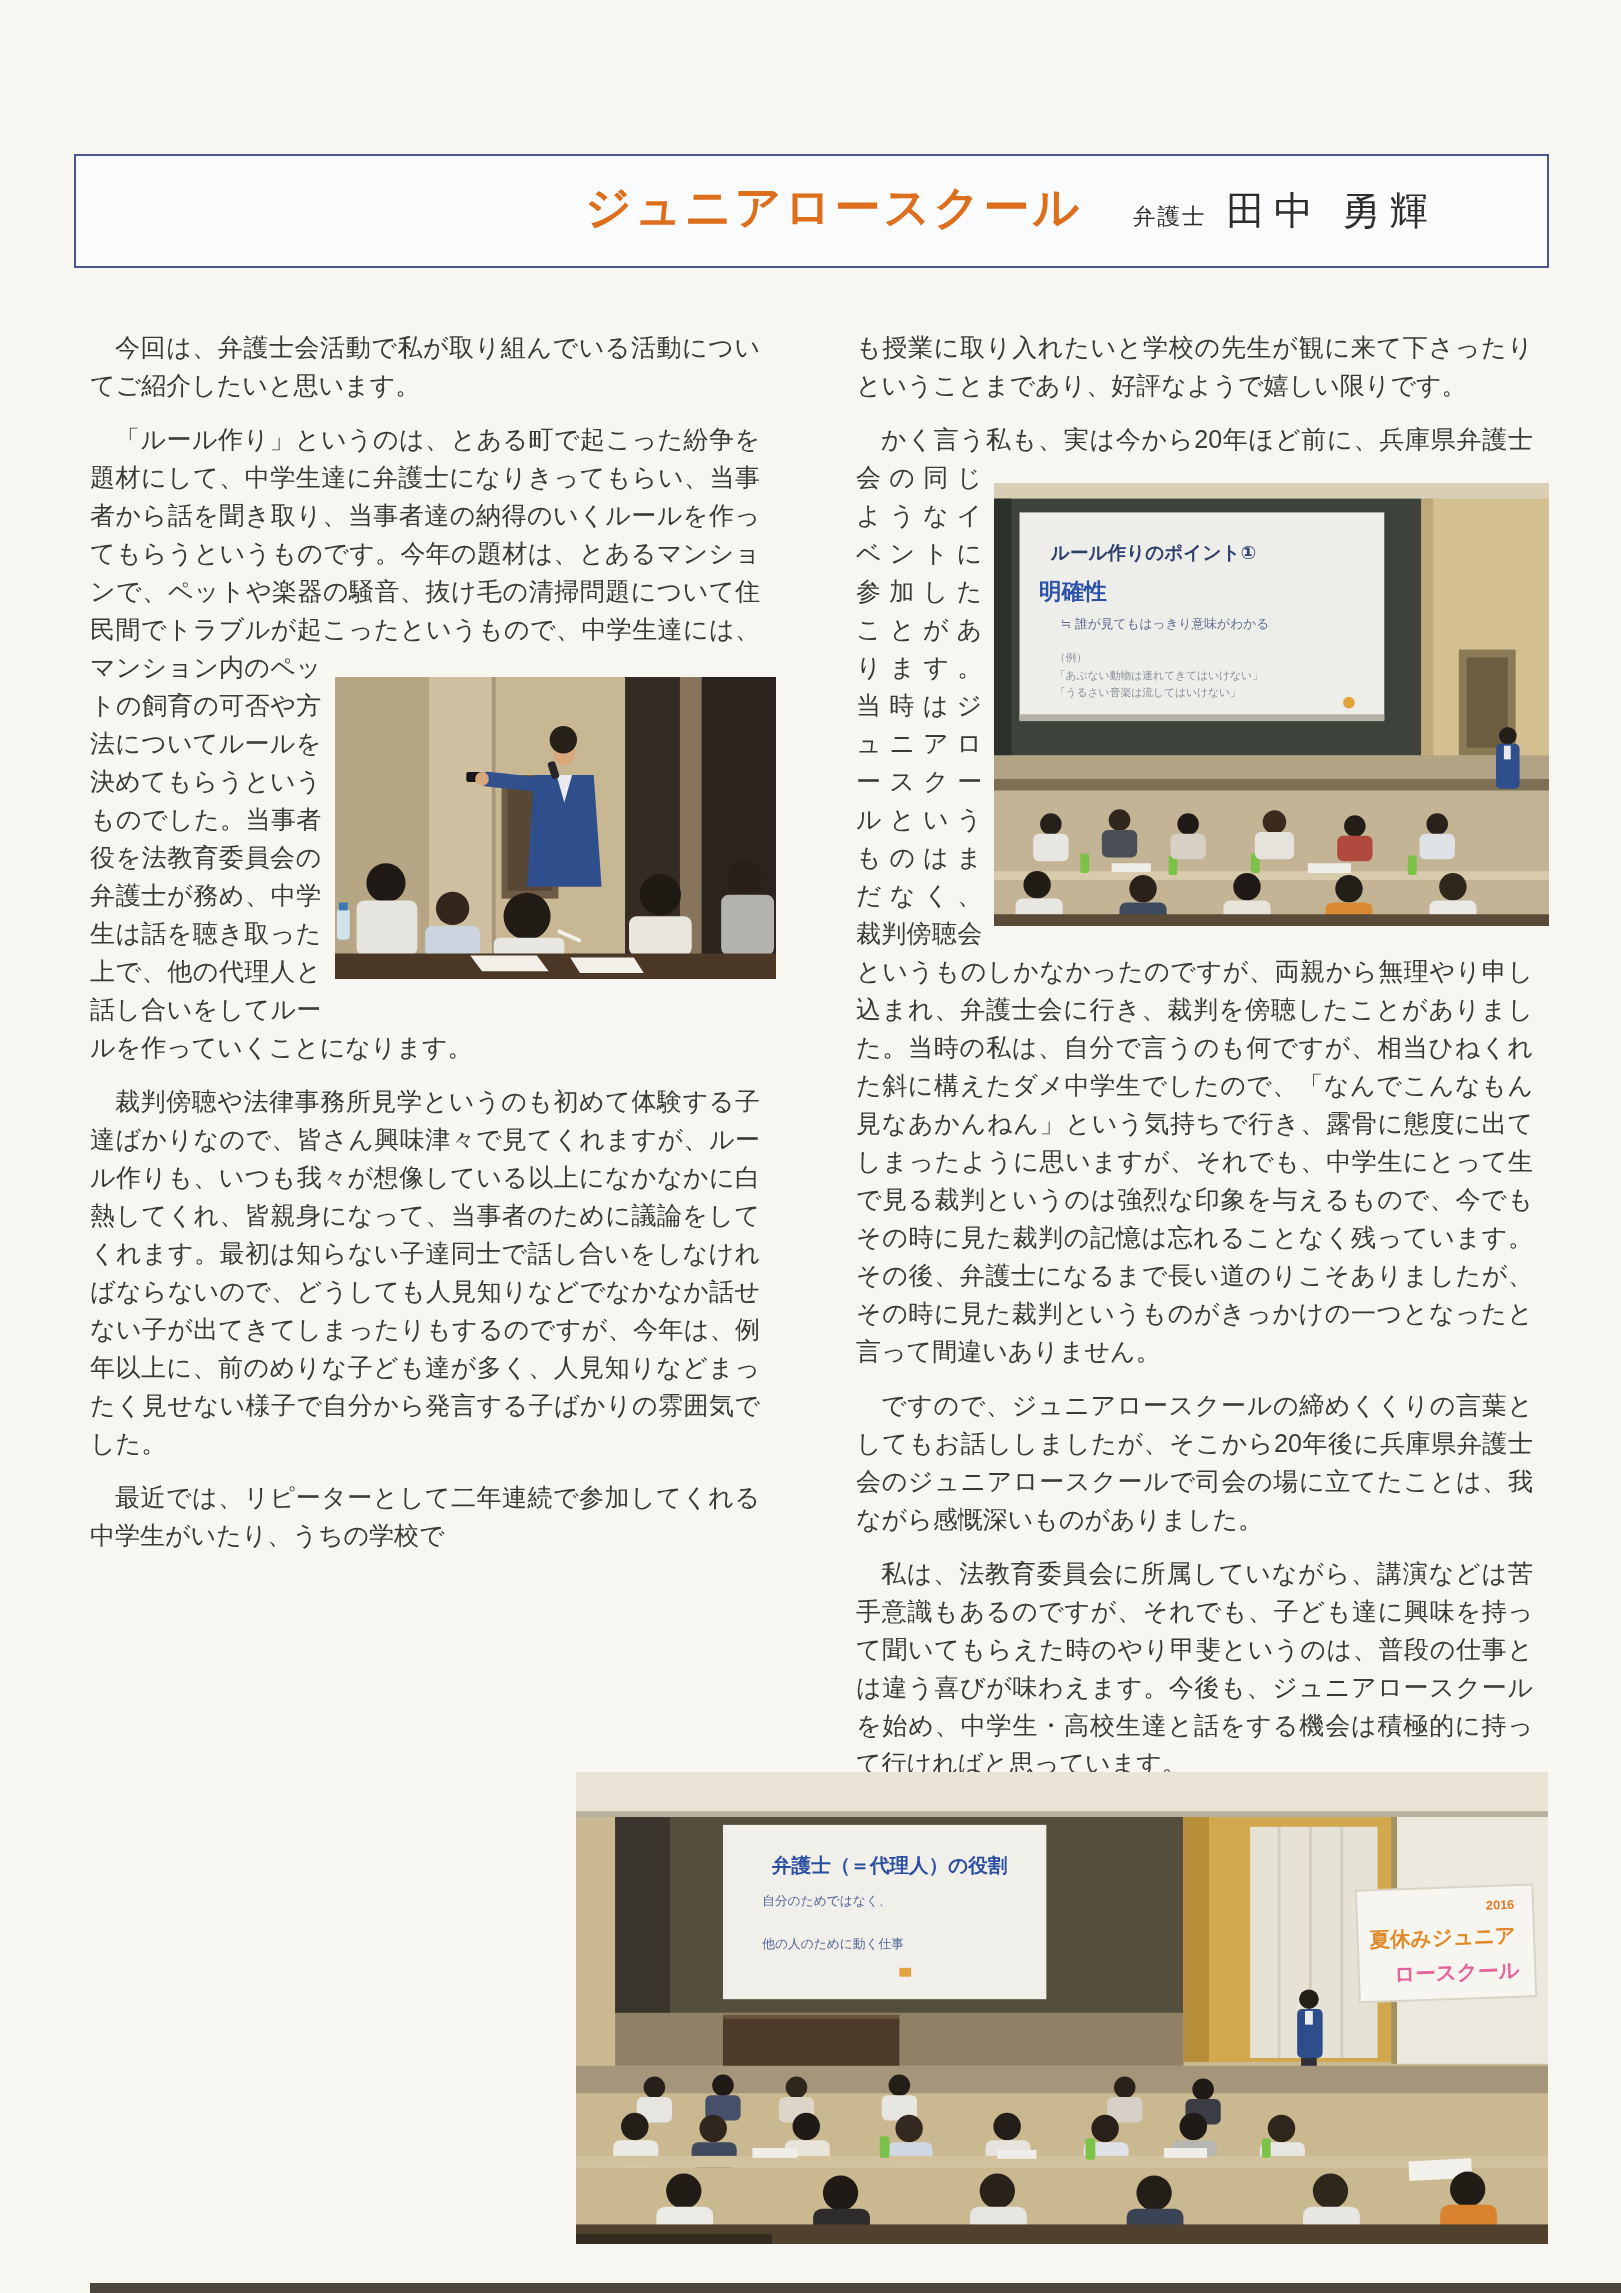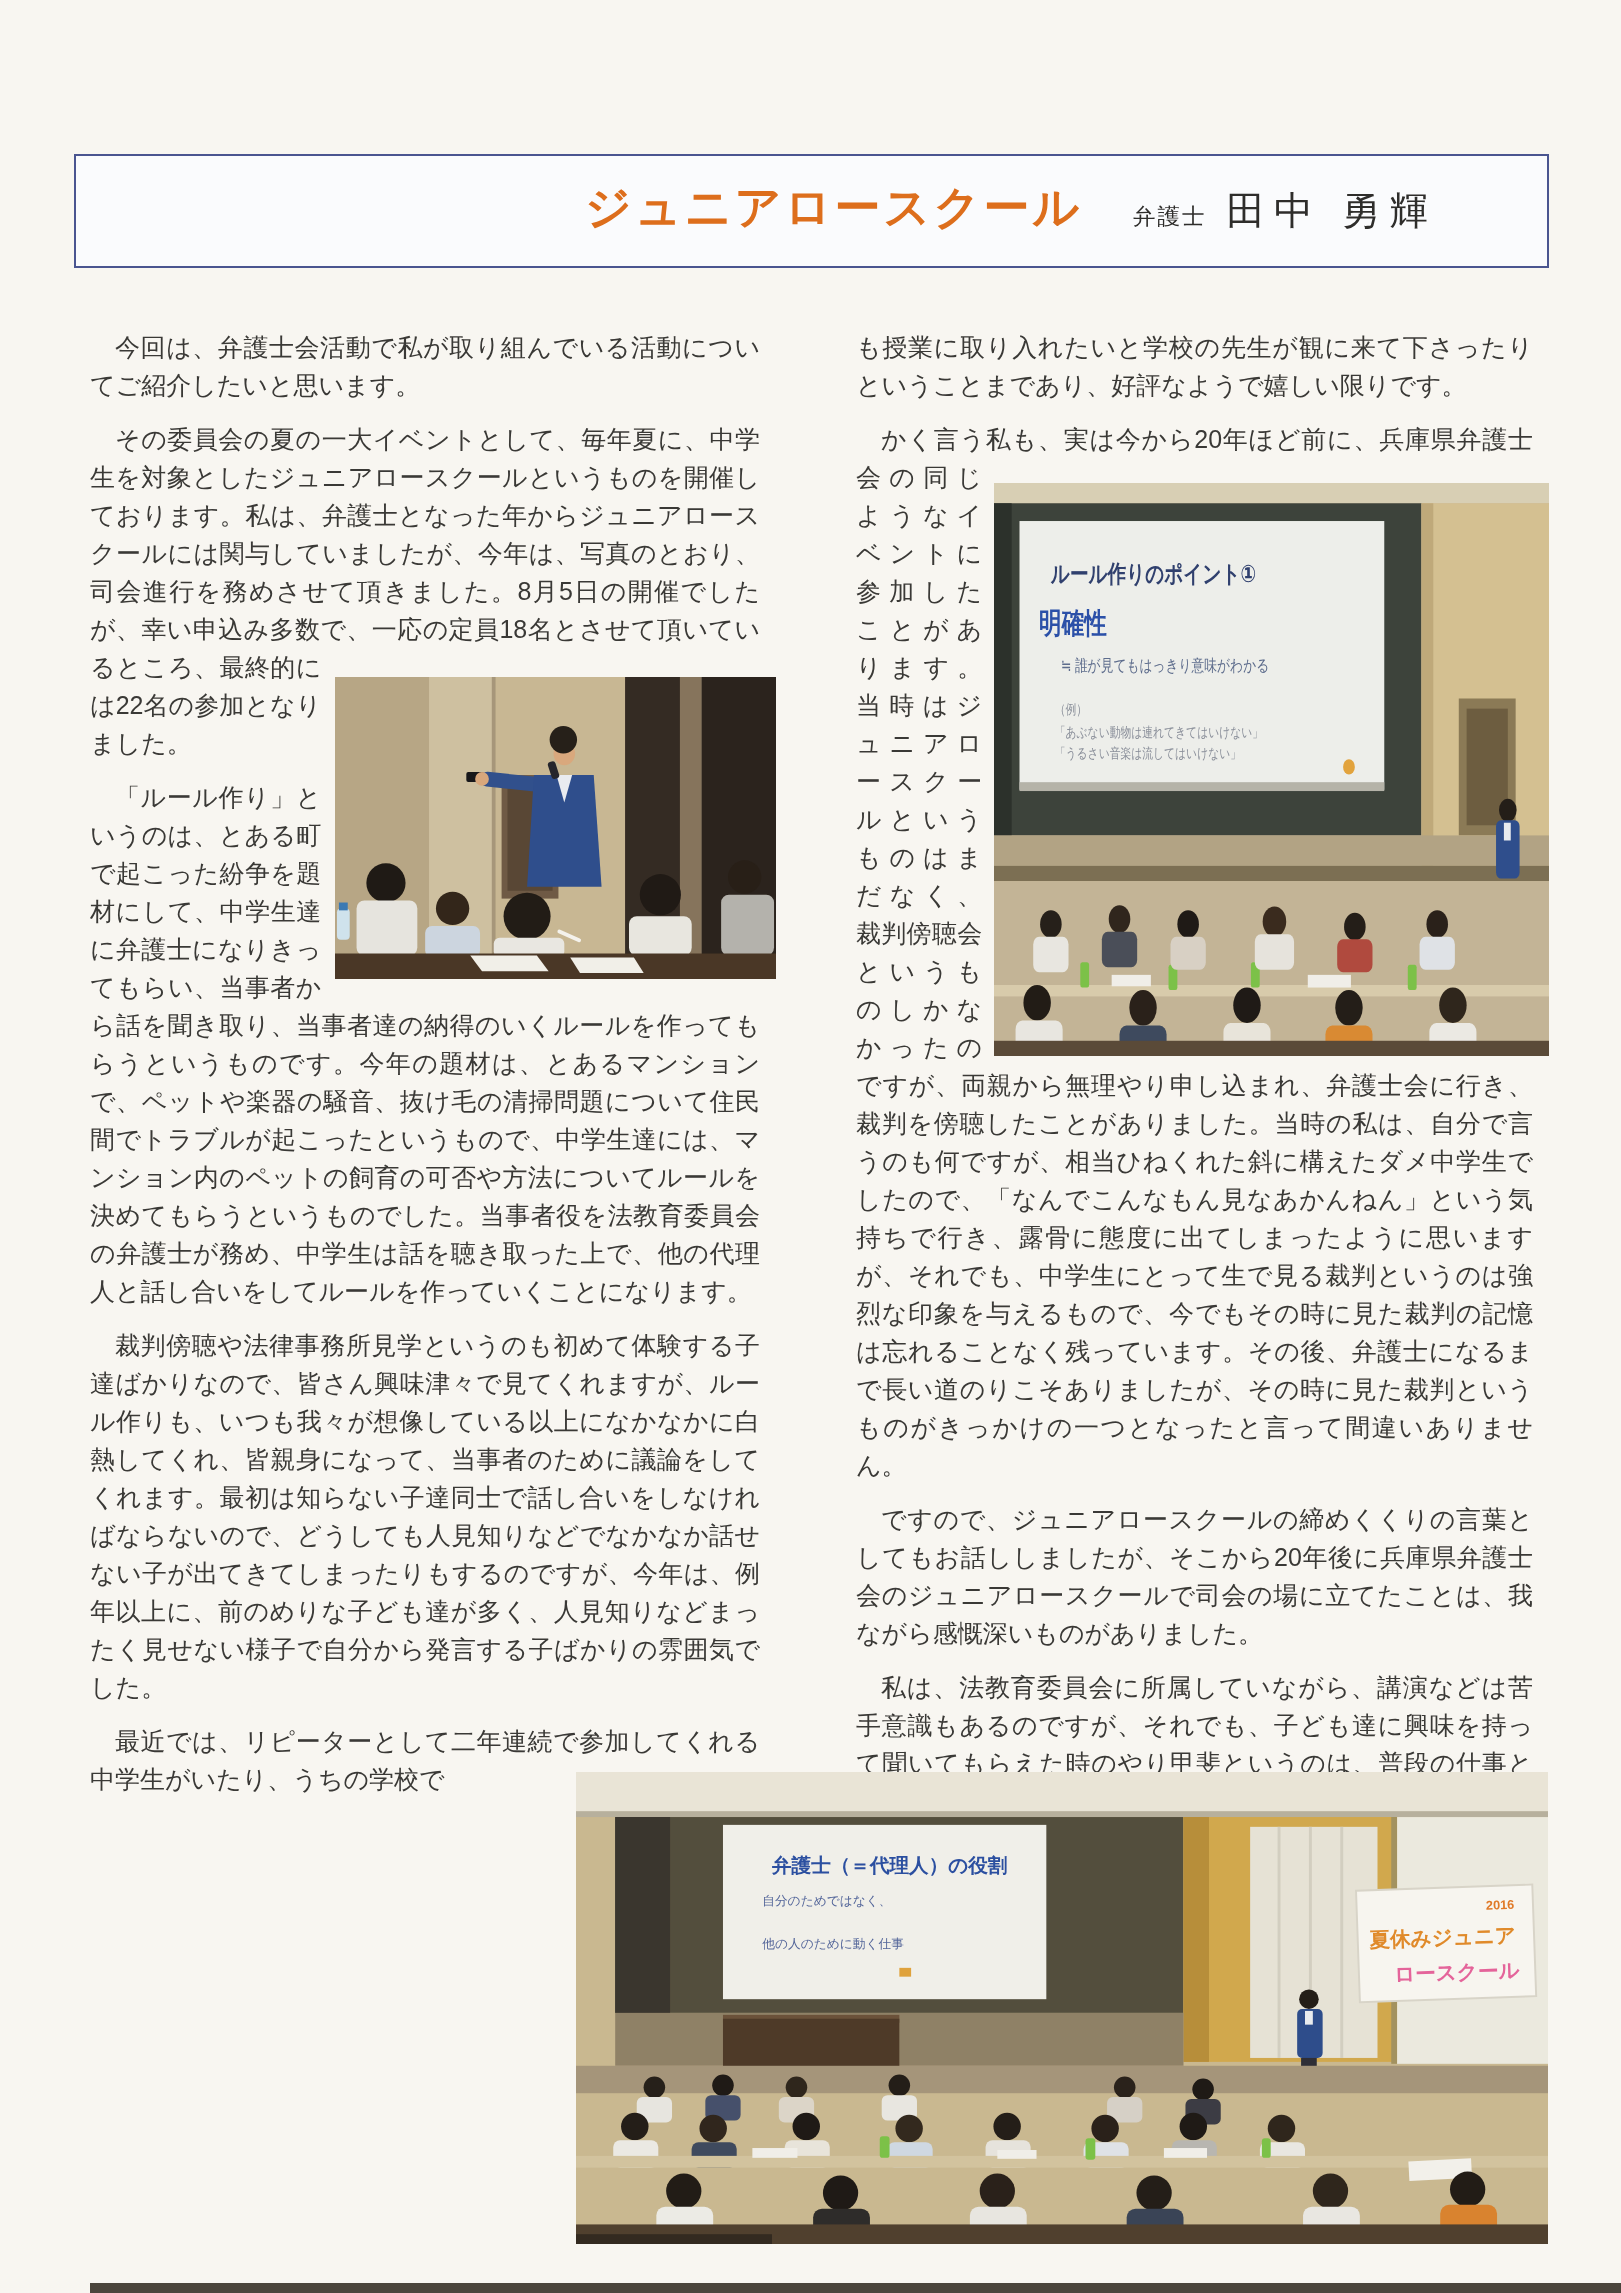--- a/index.html
+++ b/index.html
@@ -35,21 +35,21 @@
   .left-col{left:74px;width:702px;height:1952px;}
   .right-col{left:840px;width:709px;height:1490px;}
   
   .fpush{float:right;width:0;}
   .fpush-a{height:365px;}
   .fpush-b{clear:right;height:782px;}
   .fblock{float:right;clear:right;width:208px;height:480px;}
   .fpush-r{height:171px;}
   .photo-float{float:right;clear:right;}
   .photo1{width:441px;height:302px;margin:0 0 11.8px 13.7px;}
-  .photo2{width:555px;height:573px;margin:0 0 9.8px 11.8px;}
+  .photo2{width:555px;height:443px;margin:0 0 9.8px 11.8px;}
   .photo3-abs{position:absolute;left:576px;top:1772px;width:972px;height:472px;}
   .photo-frame svg,.photo-float svg,.photo3-abs svg{display:block;width:100%;height:100%;}
   svg text{font-family:"Liberation Sans","DejaVu Sans",sans-serif;}
   
   .bottom-strip{
     position:absolute;left:90px;bottom:0;width:1531px;height:10.8px;background:#4b453c;
   }
 </style>
 </head>
 <body>
@@ -107,21 +107,20 @@
           <polygon points="138,284 206,284 218,300 150,300" fill="#f1efe8"></polygon>
           <polygon points="240,286 305,286 315,302 250,302" fill="#f1efe8"></polygon>
         </g>
       </svg>
     </div>
 
     <div class="fpush fpush-b"></div>
     <div class="fblock"></div>
 
     <p>今回は、弁護士会活動で私が取り組んでいる活動についてご紹介したいと思います。</p>
-    <p>その委員会の夏の一大イベントとして、毎年夏に、中学生を対象としたジュニアロースクールというものを開催しております。私は、弁護士となった年からジュニアロースクールには関与していましたが、今年は、写真のとおり、司会進行を務めさせて頂きました。8月5日の開催でしたが、幸い申込み多数で、一応の定員18名とさせて頂いているところ、最終的には22名の参加となりました。</p>
     <p>「ルール作り」というのは、とある町で起こった紛争を題材にして、中学生達に弁護士になりきってもらい、当事者から話を聞き取り、当事者達の納得のいくルールを作ってもらうというものです。今年の題材は、とあるマンションで、ペットや楽器の騒音、抜け毛の清掃問題について住民間でトラブルが起こったというもので、中学生達には、マンション内のペットの飼育の可否や方法についてルールを決めてもらうというものでした。当事者役を法教育委員会の弁護士が務め、中学生は話を聴き取った上で、他の代理人と話し合いをしてルールを作っていくことになります。</p>
     <p>裁判傍聴や法律事務所見学というのも初めて体験する子達ばかりなので、皆さん興味津々で見てくれますが、ルール作りも、いつも我々が想像している以上になかなかに白熱してくれ、皆親身になって、当事者のために議論をしてくれます。最初は知らない子達同士で話し合いをしなければならないので、どうしても人見知りなどでなかなか話せない子が出てきてしまったりもするのですが、今年は、例年以上に、前のめりな子ども達が多く、人見知りなどまったく見せない様子で自分から発言する子ばかりの雰囲気でした。</p>
     <p>最近では、リピーターとして二年連続で参加してくれる中学生がいたり、うちの学校で</p>
   </div>
 
   <div class="col right-col">
     <div class="fpush fpush-r"></div>
 
     <div class="photo-float photo2">
       <svg viewBox="0 0 566 452" preserveAspectRatio="none" style="font-size:25.5px">

